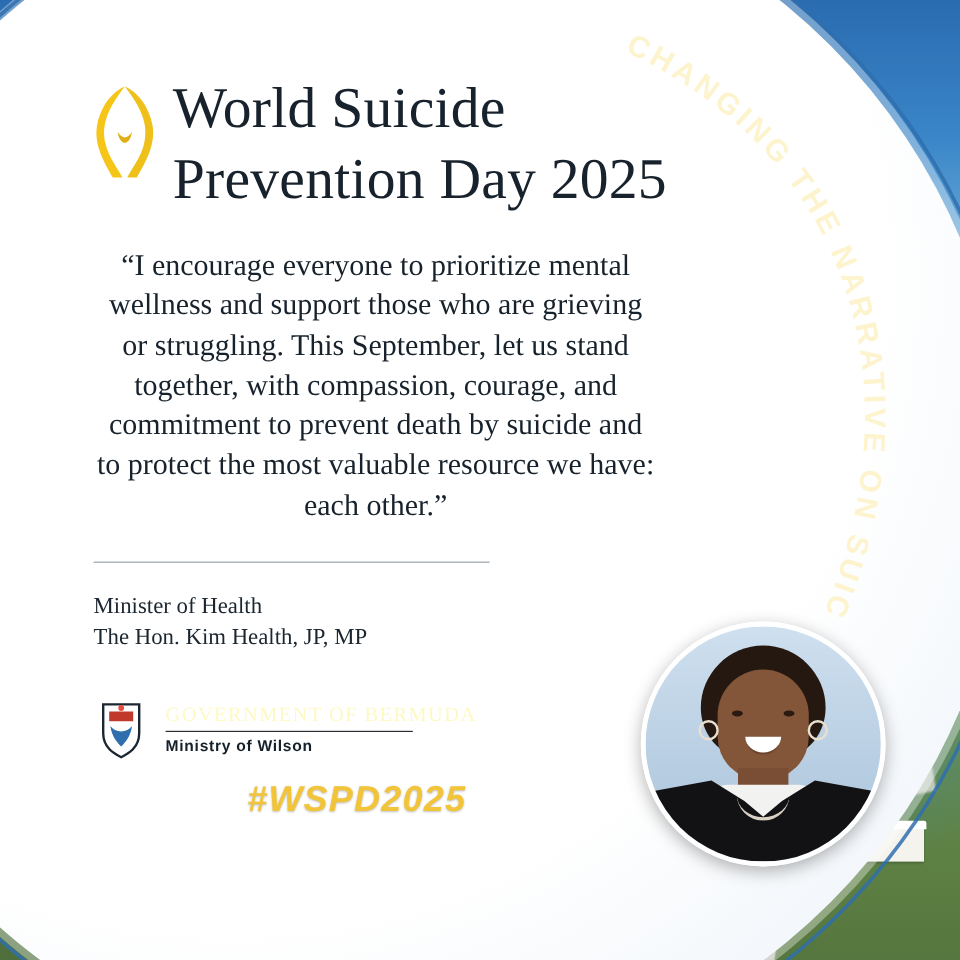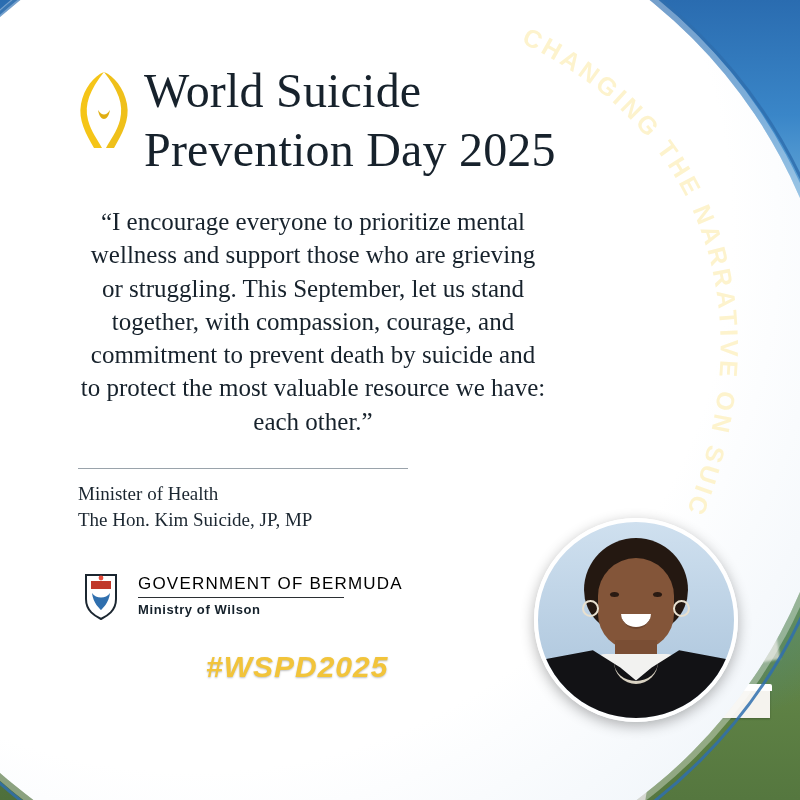--- a/index.html
+++ b/index.html
@@ -155,44 +155,44 @@
     font-family: "Liberation Serif", serif;
     text-align: center;
   }
   .divider {
     margin: 30px 0 0 0;
     width: 330px;
     height: 1px;
     background: #9aa3ab;
   }
   .attribution {
-    margin-top: 12px;
+    margin-top: 24px;
     font-size: 19px;
     line-height: 1.38;
     color: #1b2630;
   }
 
   
   .logo-lockup {
     margin-top: 36px;
     display: flex;
     align-items: center;
     gap: 14px;
   }
   .crest {
     width: 46px;
     height: 52px;
     position: relative;
     flex: 0 0 auto;
   }
   .gov-text .gov-line1 {
-    font-family: Liberation Sans, sans-serif;
+    font-family: Liberation Serif, serif;
     font-size: 17px;
     letter-spacing: 1.2px;
-    color: #000000;
+    color: #fef9c3;
   }
   .gov-rule {
     width: 206px;
     height: 1px;
     background: #2b2f33;
     margin: 3px 0 4px 0;
   }
   .gov-text .gov-line2 {
     font-family: "Liberation Sans", sans-serif;
     font-size: 13px;
@@ -394,21 +394,21 @@
       </svg>
       <div class="title">World Suicide Prevention Day 2025</div>
     </div>
 
     <div class="quote">“I encourage everyone to prioritize mental wellness and support those who are grieving or struggling. This September, let us stand together, with compassion, courage, and commitment to prevent death by suicide and to protect the most valuable resource we have: each other.”</div>
 
     <div class="divider"></div>
 
     <div class="attribution">
       <div>Minister of Health</div>
-      <div>The Hon. Kim Suicide, JP, MP</div>
+      <div>The Hon. Kim Health, JP, MP</div>
     </div>
 
     <div class="logo-lockup">
       <svg class="crest" viewBox="0 0 46 52">
         <path d="M8 6 L38 6 L38 30 C38 42, 29 47, 23 50 C17 47, 8 42, 8 30 Z" fill="#ffffff" stroke="#1b2630" stroke-width="2"></path>
         <path d="M13 12 L33 12 L33 20 L13 20 Z" fill="#c0392b"></path>
         <path d="M14 24 C18 30, 28 30, 32 24 C31 34, 24 40, 23 41 C22 40, 15 34, 14 24 Z" fill="#2f6fae"></path>
         <circle cx="23" cy="9" r="2.4" fill="#e74c3c"></circle>
       </svg>
       <div class="gov-text">

